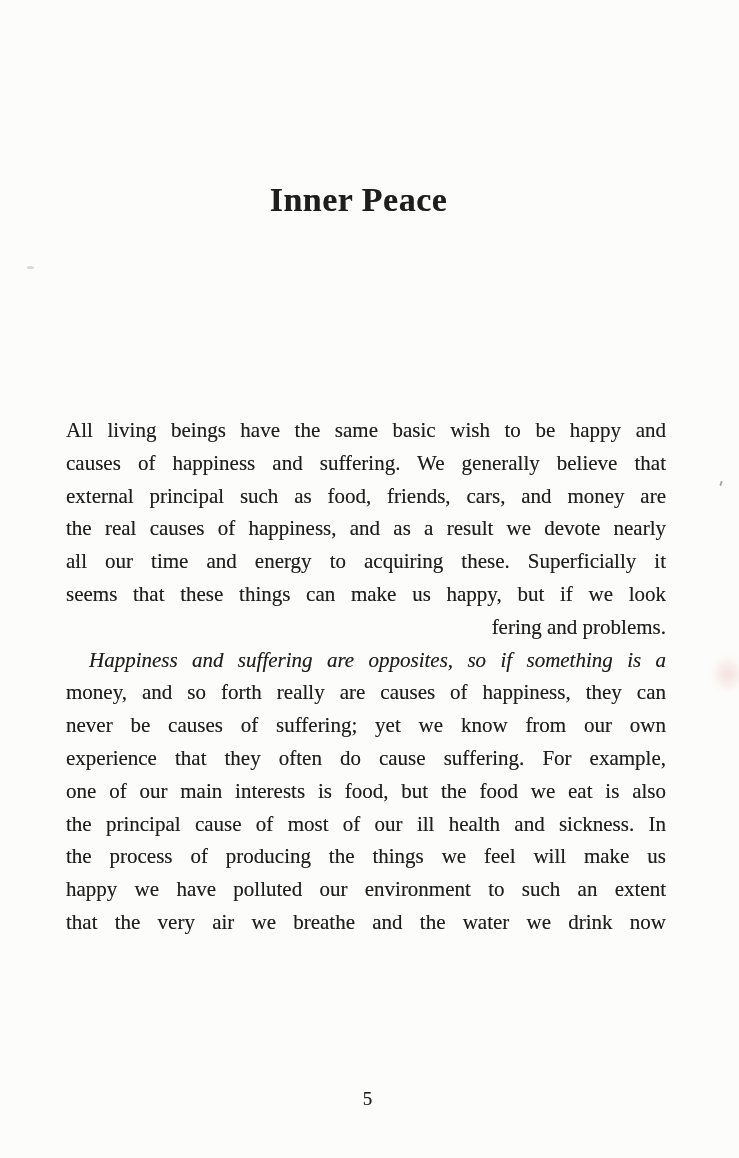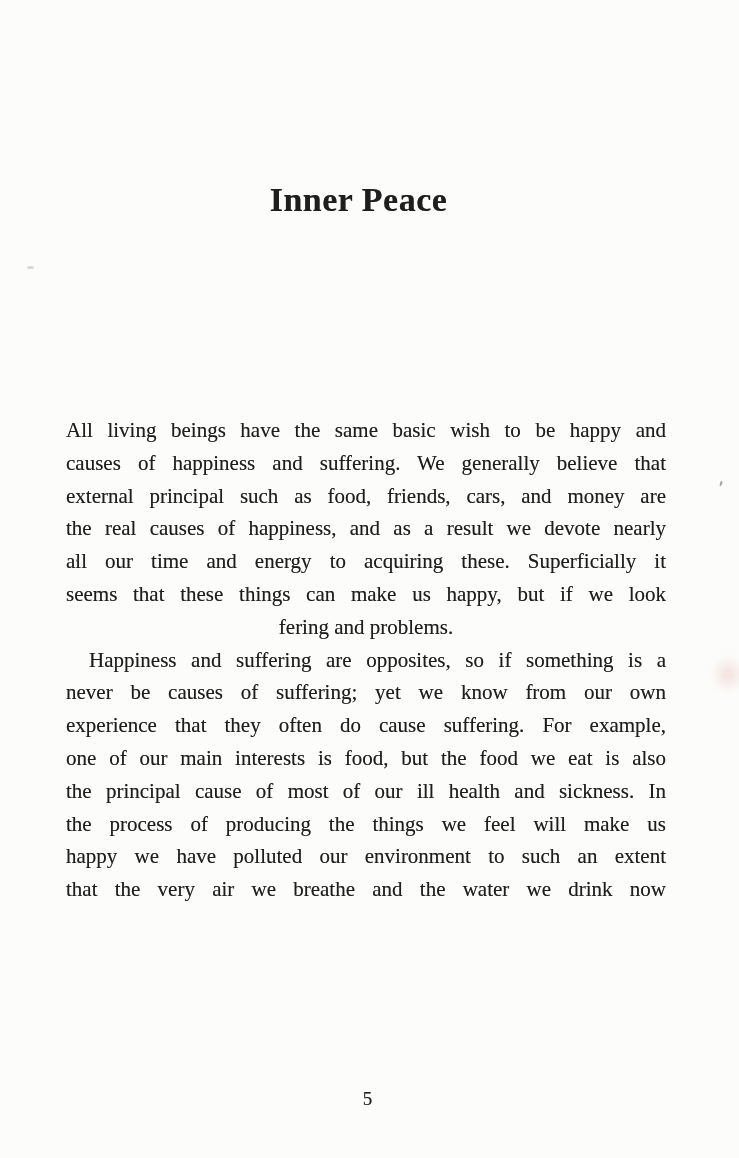--- a/index.html
+++ b/index.html
@@ -43,29 +43,30 @@
     position: absolute;
     top: 414px;
     left: 66px;
     width: 600px;
     font-size: 21px;
     line-height: 32.8px;
     text-shadow: 0 0 0.5px rgba(30,30,30,0.5);
   }
   .body-text .line {
     white-space: nowrap;
-    text-align: center;
+    text-align: right;
   }
   .body-text .line.stretch {
     white-space: normal;
     text-align: justify;
     text-align-last: justify;
   }
   .body-text .line.indented {
     text-indent: 23px;
+    font-style: italic;
   }
   .page-number {
     position: absolute;
     top: 1088px;
     left: 0;
     width: 735px;
     text-align: center;
     font-size: 19px;
     line-height: 1.2;
     text-shadow: 0 0 0.5px rgba(30,30,30,0.5);
@@ -123,20 +124,21 @@
 
 <div class="body-text" id="body-text">
     <div class="line stretch">All living beings have the same basic wish to be happy and</div>
     <div class="line stretch">causes of happiness and suffering. We generally believe that</div>
     <div class="line stretch">external principal such as food, friends, cars, and money are</div>
     <div class="line stretch">the real causes of happiness, and as a result we devote nearly</div>
     <div class="line stretch">all our time and energy to acquiring these. Superficially it</div>
     <div class="line stretch">seems that these things can make us happy, but if we look</div>
     <div class="line">fering and problems.</div>
     <div class="line stretch indented">Happiness and suffering are opposites, so if something is a</div>
+    <div class="line stretch">money, and so forth really are causes of happiness, they can</div>
     <div class="line stretch">never be causes of suffering; yet we know from our own</div>
     <div class="line stretch">experience that they often do cause suffering. For example,</div>
     <div class="line stretch">one of our main interests is food, but the food we eat is also</div>
     <div class="line stretch">the principal cause of most of our ill health and sickness. In</div>
     <div class="line stretch">the process of producing the things we feel will make us</div>
     <div class="line stretch">happy we have polluted our environment to such an extent</div>
     <div class="line stretch">that the very air we breathe and the water we drink now</div>
   </div>
 
 <div class="page-number">5</div>

